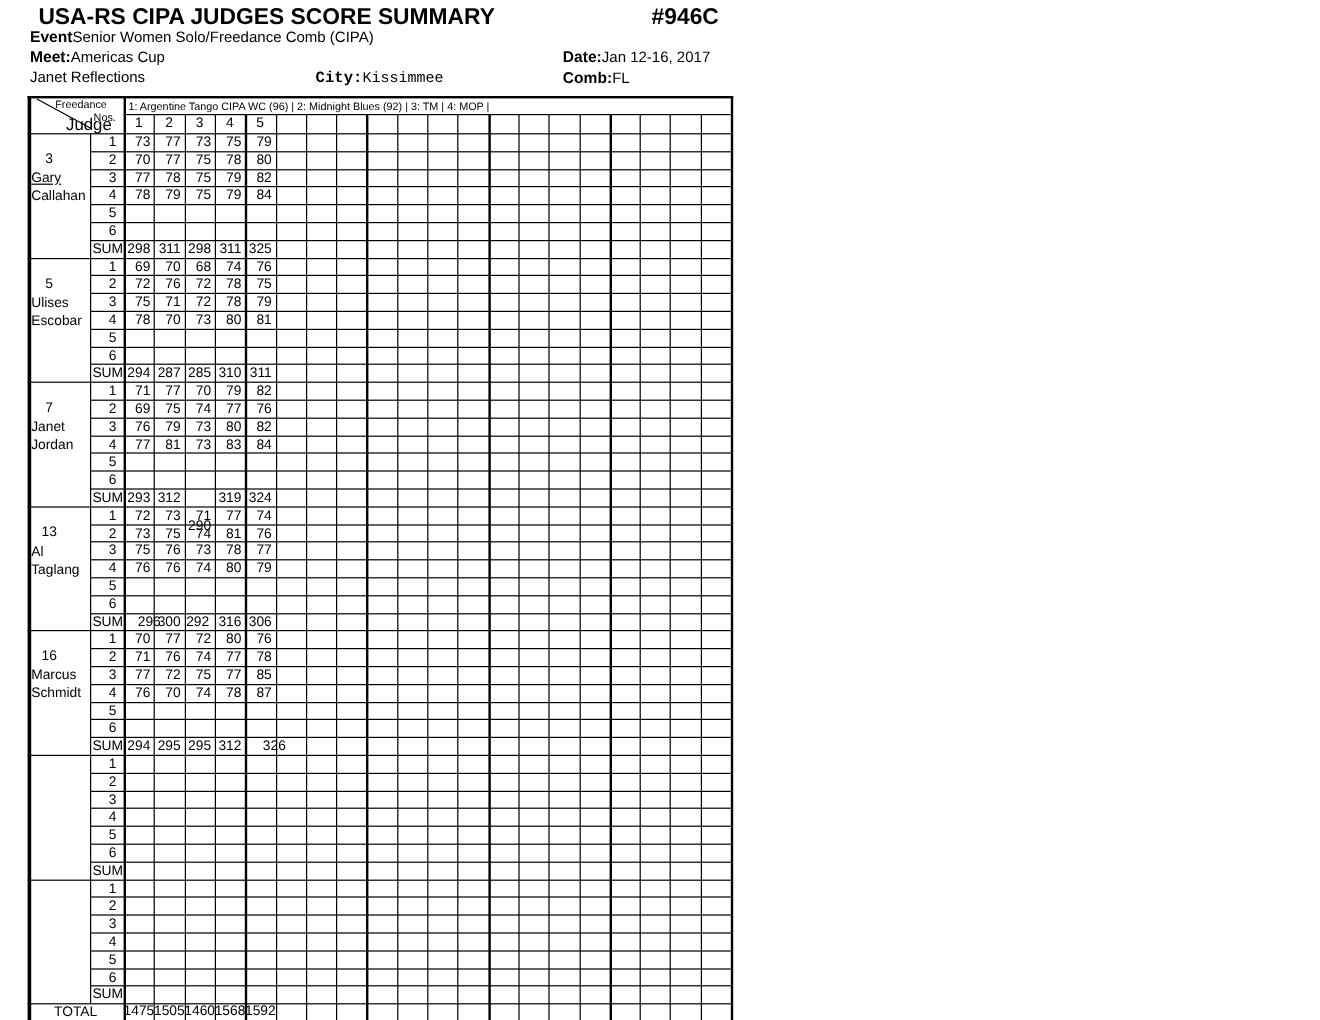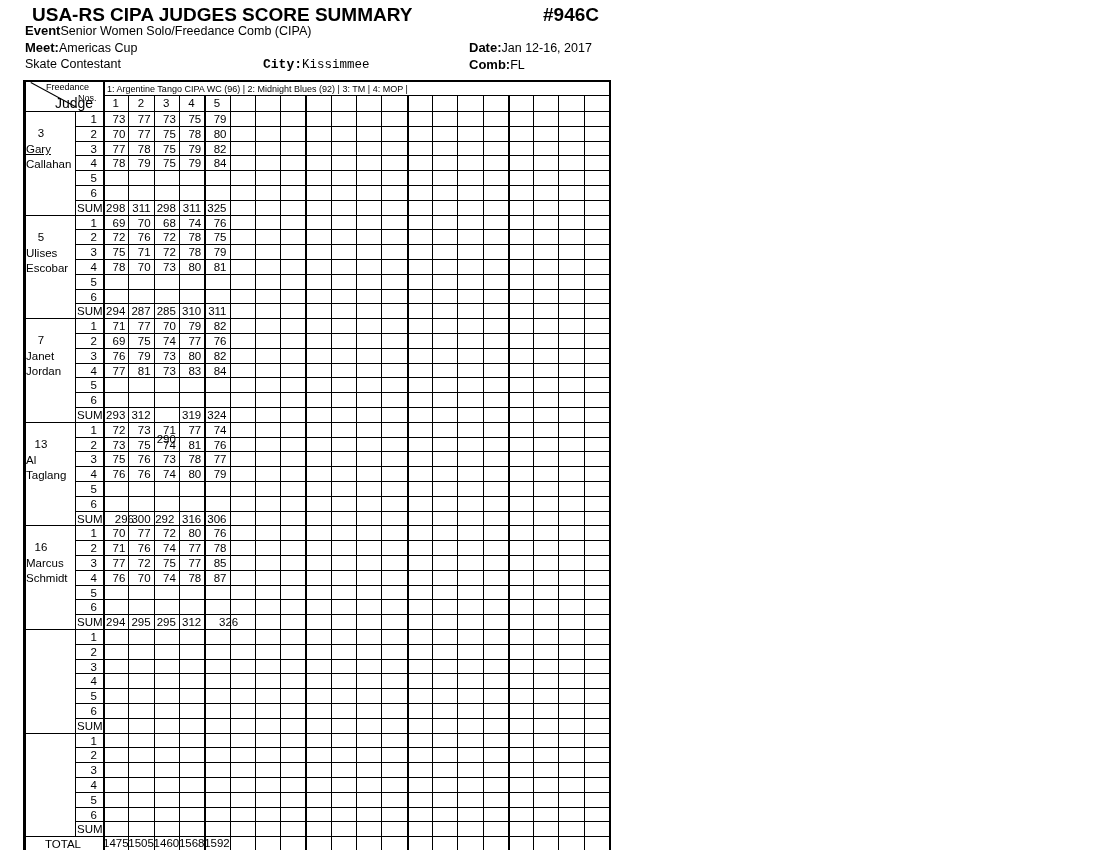--- a/index.html
+++ b/index.html
@@ -28,21 +28,21 @@
 <div class="abs meta" style="left:25px; top:23px;">
   <span class="lbl">Event</span><span class="val">Senior Women Solo/Freedance Comb  (CIPA)</span>
 </div>
 <div class="abs meta" style="left:25px; top:40px;">
   <span class="lbl">Meet:</span><span class="val">Americas Cup</span>
 </div>
 <div class="abs meta" style="left:469px; top:40px;">
   <span class="lbl">Date:</span><span class="val">Jan 12-16, 2017</span>
 </div>
 <div class="abs meta" style="left:25px; top:57px;">
-  <span class="val">Skate Contestant</span>
+  <span class="val">Janet Reflections</span>
 </div>
 <div class="abs meta" style="left:263px; top:57px;font-family:Liberation Mono, monospace;">
   <span class="lbl">City:</span><span class="val">Kissimmee</span>
 </div>
 <div class="abs meta" style="left:469px; top:57px;">
   <span class="lbl">Comb:</span><span class="val">FL</span>
 </div>
 
 <div id="grid">
     <div class="hl" style="left: 23px; top: 80px; width: 588px; height: 2px;"></div>

